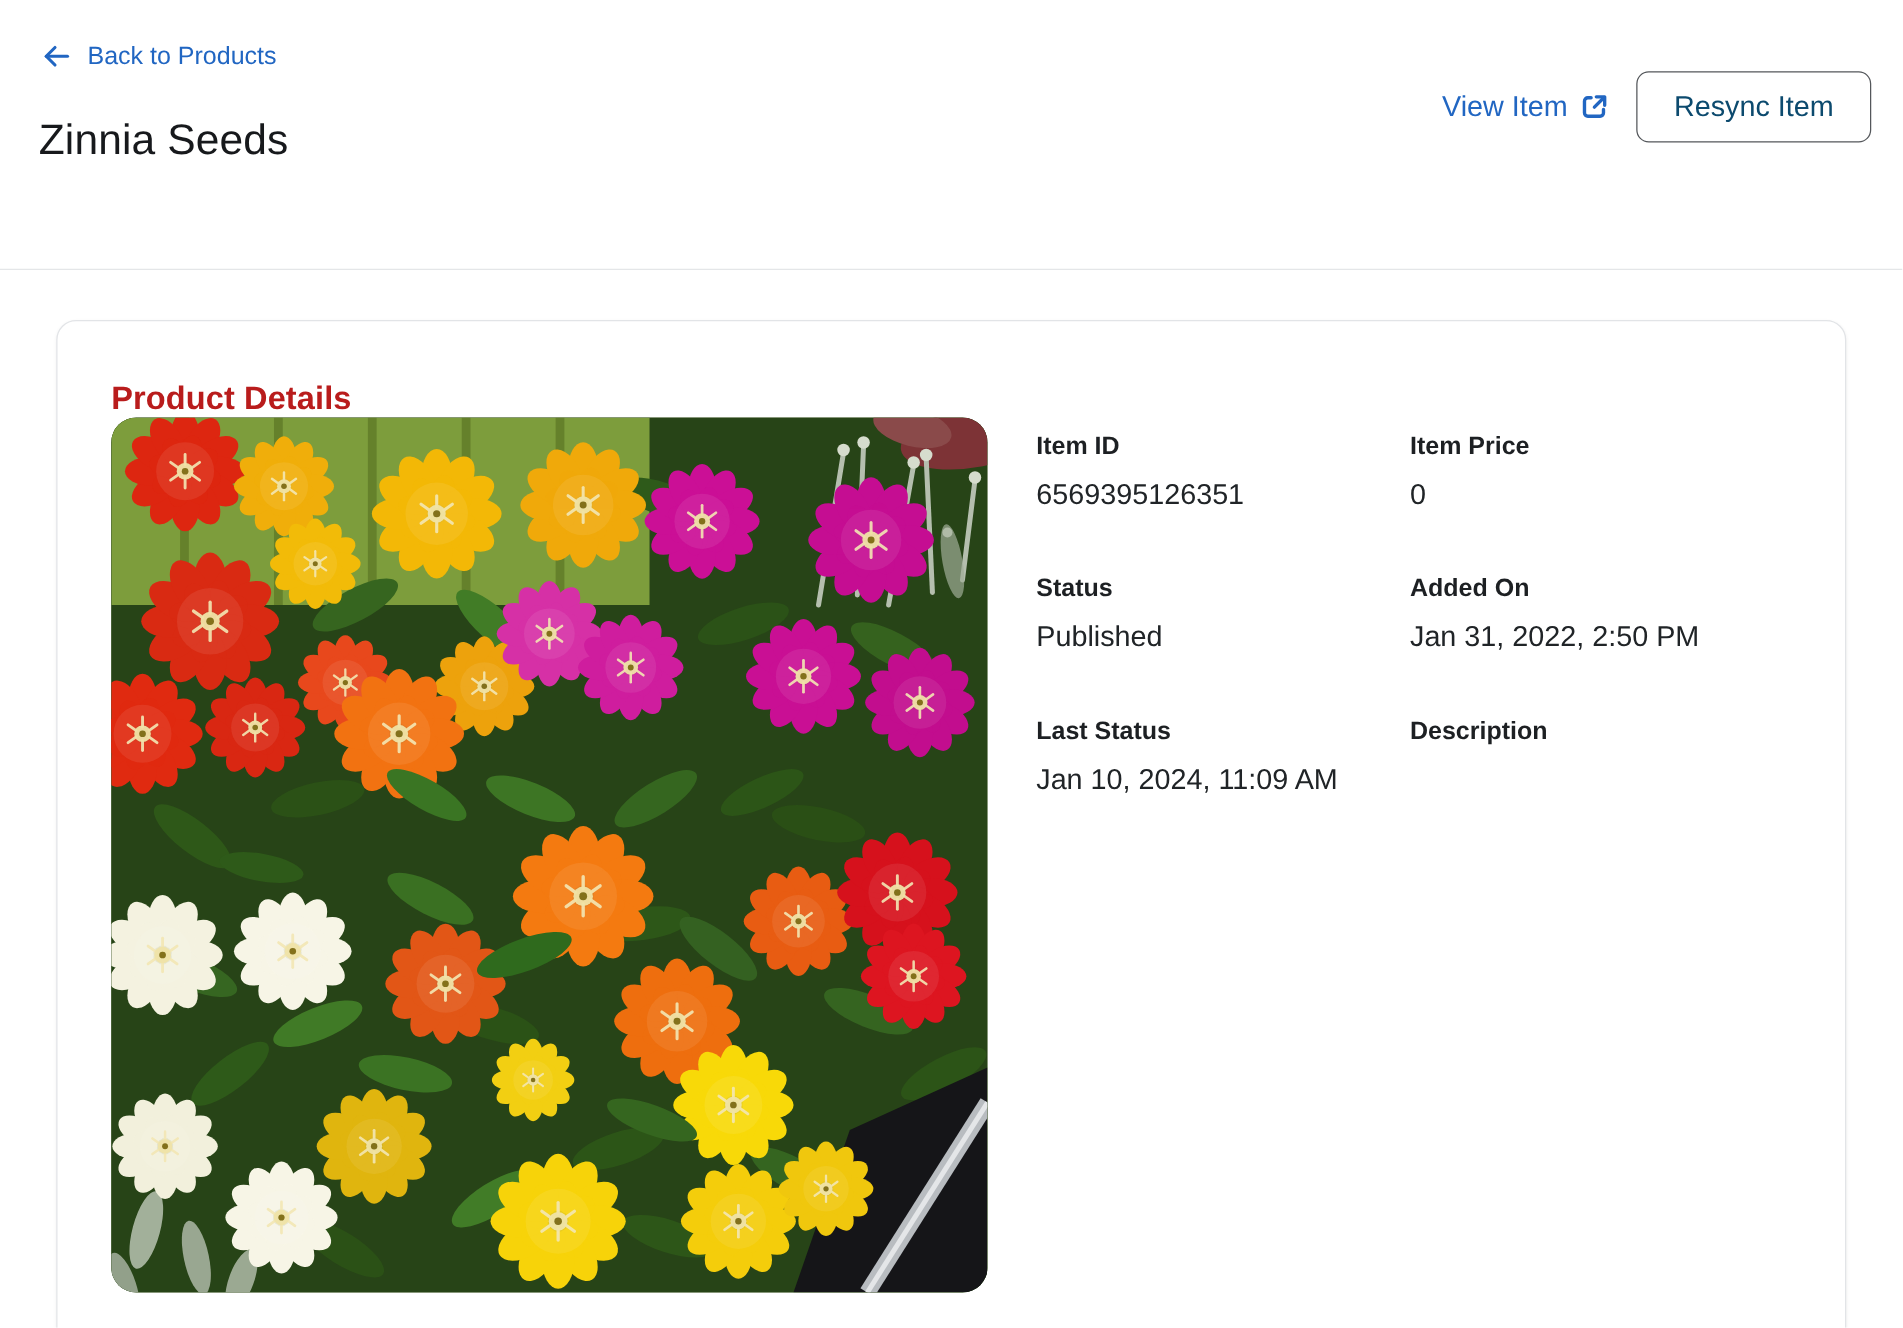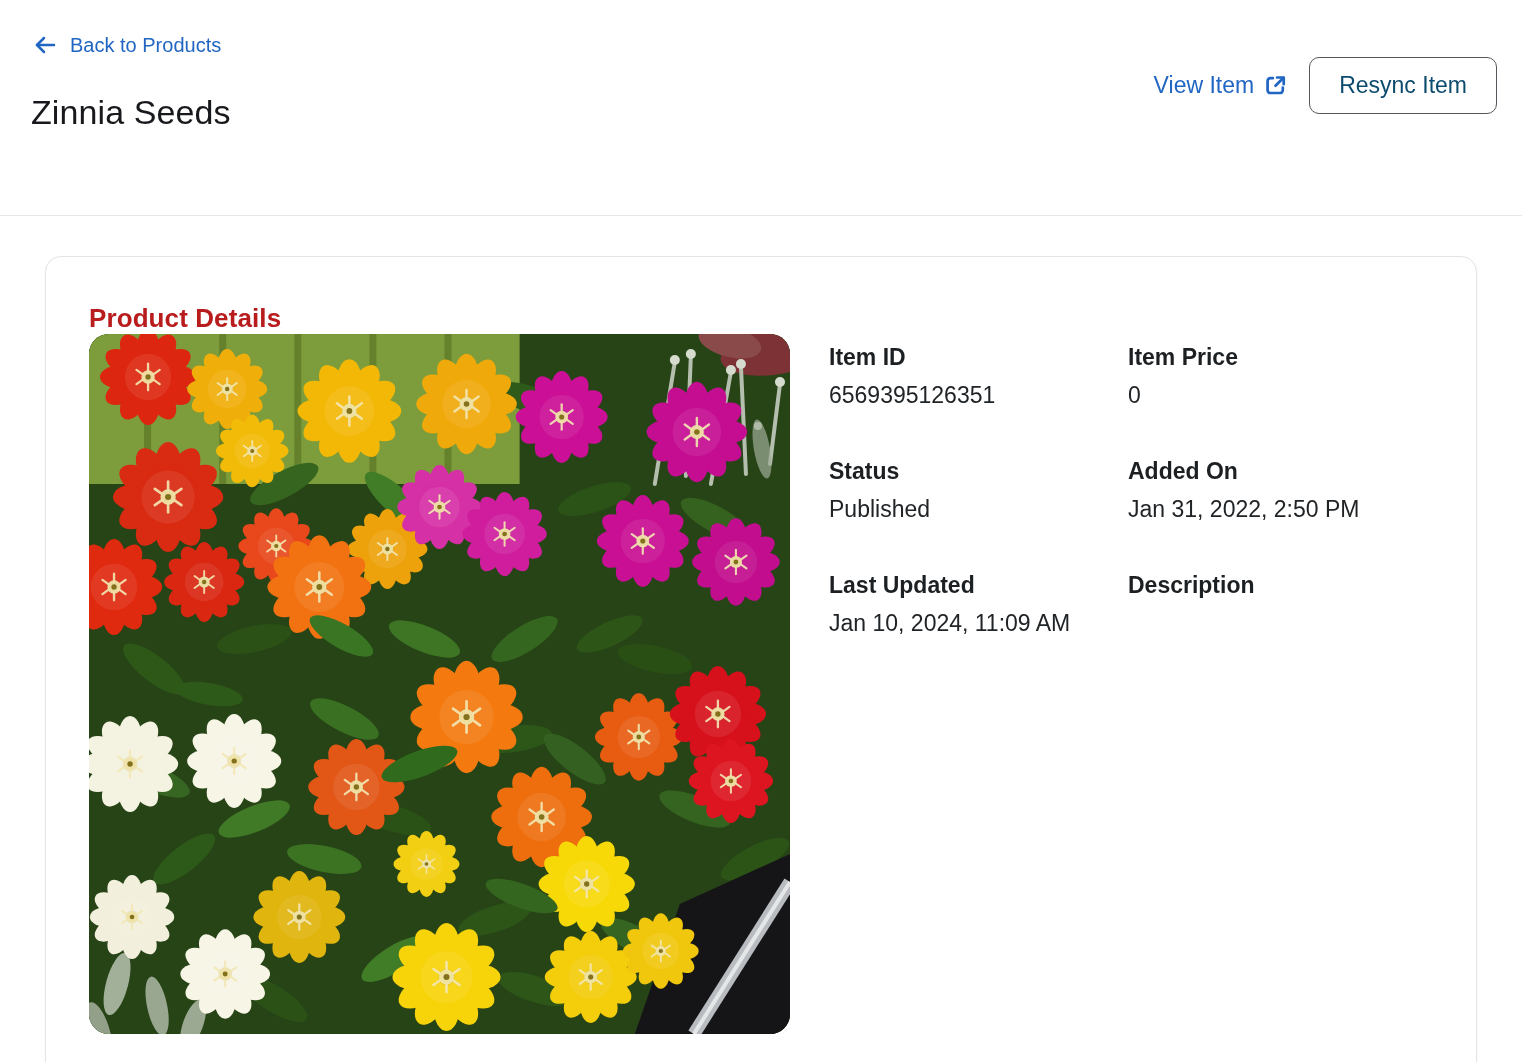--- a/index.html
+++ b/index.html
@@ -102,21 +102,21 @@
   
   .details {
     flex: 1;
     margin-left: 39px;
     padding-top: 8px;
     display: grid;
     grid-template-columns: 299px auto;
     row-gap: 45px;
   }
   .field-label {
-    font-size: 23px;
+    font-size: 20px;
     font-weight: 700;
     color: #1d2023;
     line-height: 31px;
     margin-bottom: 7px;
   }
   .field-value {
     font-size: 23px;
     font-weight: 400;
     color: #202427;
     line-height: 31px;
@@ -322,21 +322,21 @@
         </div>
         <div class="field">
           <div class="field-label">Status</div>
           <div class="field-value">Published</div>
         </div>
         <div class="field">
           <div class="field-label">Added On</div>
           <div class="field-value">Jan 31, 2022, 2:50 PM</div>
         </div>
         <div class="field">
-          <div class="field-label">Last Updated</div>
+          <div class="field-label">Last Status</div>
           <div class="field-value">Jan 10, 2024, 11:09 AM</div>
         </div>
         <div class="field">
           <div class="field-label">Description</div>
           <div class="field-value"></div>
         </div>
       </div>
 
     </div>
   </div>

